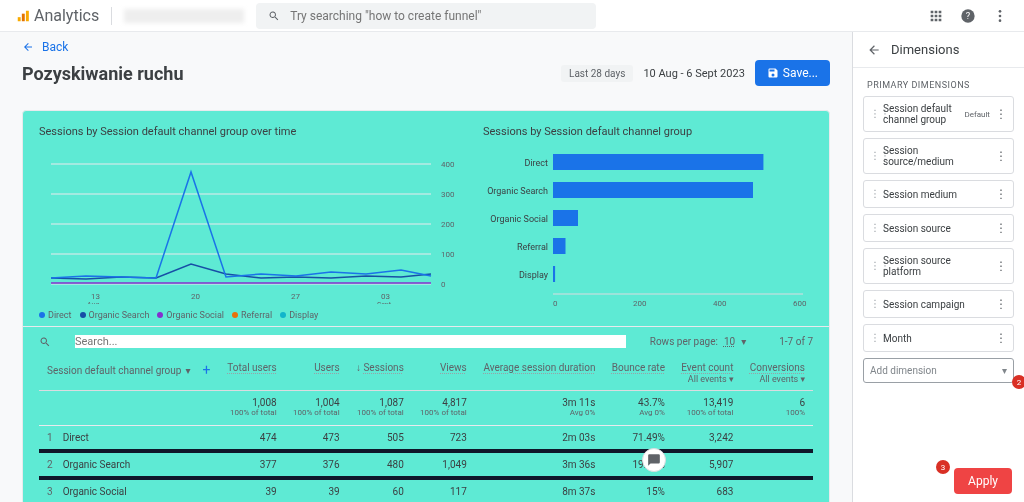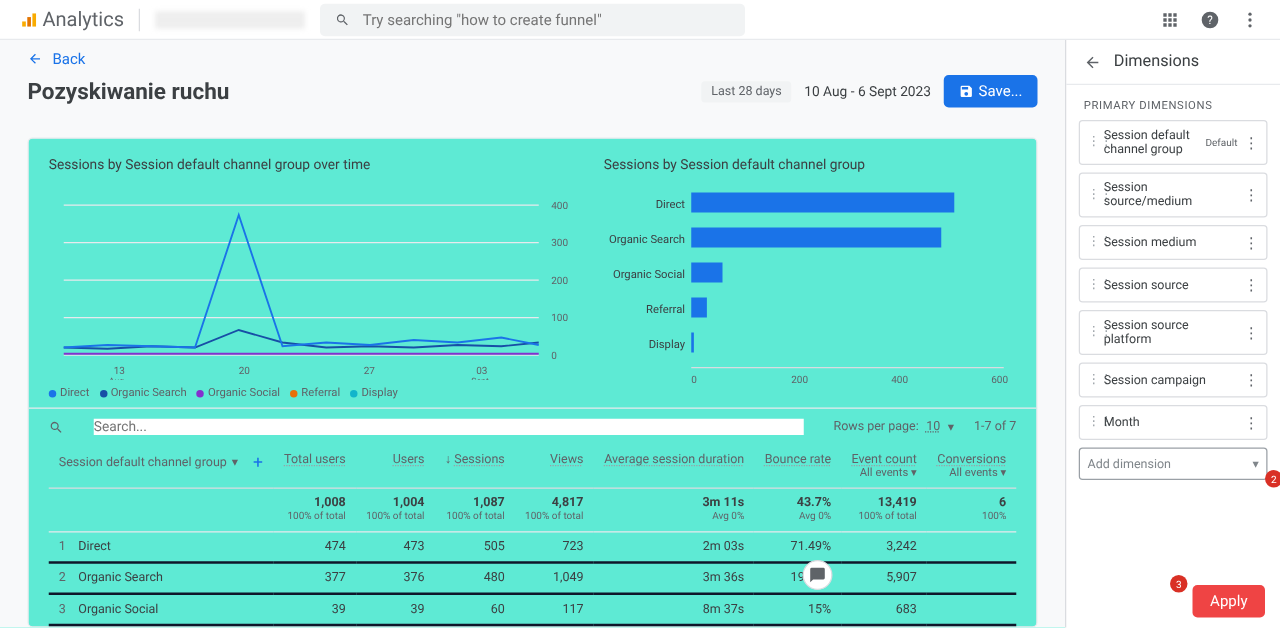--- a/index.html
+++ b/index.html
@@ -36,23 +36,23 @@
 .table-search{border:none;outline:none;font-size:11px;flex:1}
 .rows-per{margin-left:auto;font-size:10px;color:#5f6368;display:flex;align-items:center;gap:6px}
 .table-wrap{padding:0 16px}
 table{width:100%;border-collapse:collapse;font-size:10px}
 th,td{text-align:right;padding:6px 8px;white-space:nowrap}
 th.first,td.first{text-align:left;width:180px}
 th{border-bottom:1px solid #dadce0;color:#5f6368;font-weight:400;vertical-align:top}
 .col-label{text-decoration:underline dotted #9aa0a6;text-underline-offset:2px}
 .sub-label{font-size:9px;color:#5f6368}
 .totals td{border-bottom:1px solid #e8eaed;padding-bottom:8px}
-.totals .big{font-size:10px;font-weight:700;color:#3c4043}
+.totals .big{font-size:10px;font-weight:400;color:#3c4043}
 .totals .pct{font-size:8px;color:#5f6368}
-tbody tr td{border-bottom:2px solid #0f172a;color:#3c4043}
+tbody tr td{border-bottom:4px solid #0f172a;color:#3c4043}
 .idx{color:#5f6368;padding-right:10px}
 .dim-select{display:flex;align-items:center;gap:4px;cursor:pointer}
 .plus-btn{color:#1a73e8;margin-left:8px;cursor:pointer;font-size:14px}
 
 .side{width:172px;border-left:1px solid #dadce0;background:#fff;display:flex;flex-direction:column}
 .side-head{display:flex;align-items:center;gap:10px;padding:10px 14px;border-bottom:1px solid #e8eaed}
 .side-title{font-size:13px;color:#3c4043}
 .side-section-label{font-size:9px;letter-spacing:0.5px;color:#5f6368;padding:12px 14px 6px;text-transform:uppercase}
 .dim-list{padding:0 10px;display:flex;flex-direction:column;gap:6px}
 .dim-item{border:1px solid #dadce0;border-radius:3px;padding:6px 6px;display:flex;align-items:center;gap:5px;font-size:10px;color:#3c4043;cursor:grab}
@@ -201,21 +201,21 @@
 
       <div class="table-tools">
         <svg class="search-icon-sm" viewBox="0 0 24 24">
             <path d="M15.5 14h-.79l-.28-.27a6.5 6.5 0 1 0-.7.7l.27.28v.79l5 5L20.49 19l-5-5zm-6 0A4.5 4.5 0 1 1 14 9.5 4.5 4.5 0 0 1 9.5 14z"></path>
           </svg>
         <input class="table-search" placeholder="Search..." style="">
         <div class="rows-per">
           <span>Rows per page:</span>
           <span style="text-decoration:underline dotted">10</span>
           <span>▾</span>
-          <span style="margin-left:10px">1-7 of 7</span>
+          <span style="margin-left:27px">1-7 of 7</span>
         </div>
       </div>
 
       <div class="table-wrap">
         <table>
           <thead>
             <tr id="col-head">
                 <th class="first">
               <div class="dim-select">
                 <span>Session default channel group</span>

